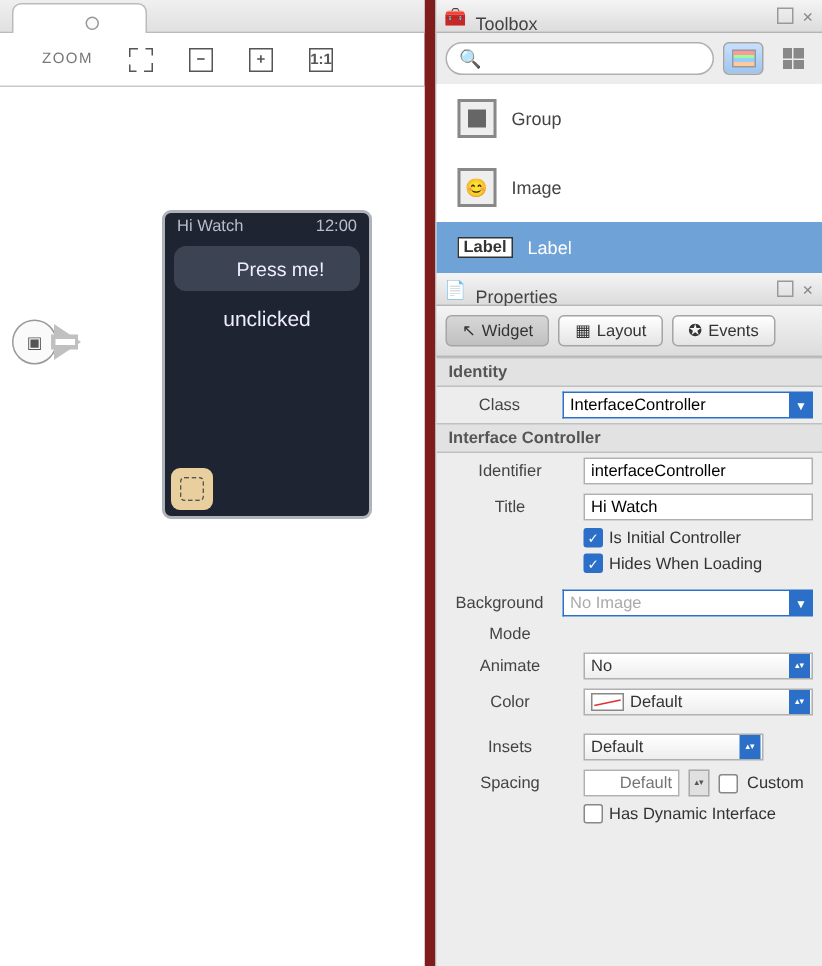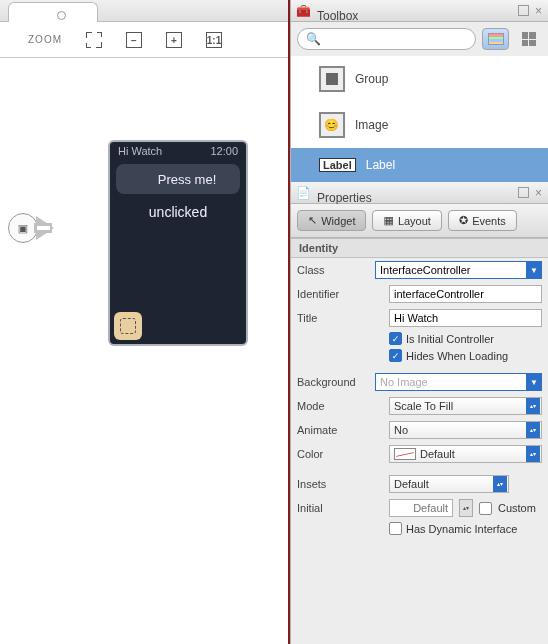--- a/index.html
+++ b/index.html
@@ -1,17 +1,17 @@
 <!DOCTYPE html>
 <html><head>
 <meta charset="utf-8">
 <style>
 * { box-sizing: border-box; margin: 0; padding: 0; font-family: "Helvetica Neue", Arial, sans-serif; }
 body { width: 548px; height: 644px; background: #fff; display: flex; overflow: hidden; font-size: 12px; color: #333; }
-.left { flex: 1; background: #fff; position: relative; border-right: 2px solid #7f1d1d; }
+.left { flex: 1; background: #fff; position: relative; border-right: 7px solid #7f1d1d; }
 .browser-tab { height: 22px; background: linear-gradient(#f0f0f0,#e0e0e0); border-bottom: 1px solid #bbb; position: relative; }
 .tab-shape { position: absolute; left: 8px; top: 2px; width: 90px; height: 20px; background: #fff; border: 1px solid #bbb; border-bottom: none; border-radius: 6px 6px 0 0; }
 .tab-dot { position: absolute; left: 48px; top: 8px; width: 9px; height: 9px; border: 1px solid #999; border-radius: 50%; background: #fafafa; }
 .toolbar { height: 36px; display: flex; align-items: center; gap: 24px; padding-left: 28px; border-bottom: 1px solid #c9c9c9; }
 .zoom-label { font-size: 10px; color: #777; letter-spacing: 1px; }
 .tb-icon { width: 16px; height: 16px; border: 1px solid #555; position: relative; }
 .tb-icon.corners { border: none; }
 .tb-icon.corners::before,.tb-icon.corners::after { content:""; position:absolute; width:5px; height:5px; border:1px solid #555; }
 .tb-icon.corners::before { left:0; top:0; border-right:none; border-bottom:none; }
 .tb-icon.corners::after { right:0; bottom:0; border-left:none; border-top:none; }
@@ -39,34 +39,34 @@
 
 .toolbox-search { display: flex; gap: 6px; padding: 6px; align-items: center; }
 .search-field { flex: 1; height: 22px; border: 1px solid #b0b0b0; border-radius: 11px; background: #fff; display: flex; align-items: center; padding: 0 8px; gap: 4px; color: #888; }
 .seg-btn { width: 34px; height: 22px; border: 1px solid #a5a5a5; border-radius: 4px; background: linear-gradient(#fff,#e4e4e4); display:flex; align-items:center; justify-content:center; }
 .seg-btn.active { background: linear-gradient(#c8e0ff,#9fc4ee); }
 .rainbow { width:16px; height:12px; background: linear-gradient(#f99 0 25%, #9f9 25% 50%, #9cf 50% 75%, #fc9 75%); border:1px solid #999; }
 .grid-icon { width:14px; height:14px; display:grid; grid-template-columns:1fr 1fr; grid-template-rows:1fr 1fr; gap:1px; }
 .grid-icon div { background:#888; }
 
 .toolbox-list { background: #fff; }
-.tb-item { display: flex; align-items: center; gap: 10px; padding: 10px 28px; font-size: 12px; color: #444; }
+.tb-item { display: flex; align-items: center; gap: 10px; padding: 10px 14px; font-size: 12px; color: #444; }
 .tb-item.selected { background: #6fa3d8; color: #fff; }
 .tb-item-icon { width: 26px; height: 26px; border: 2px solid #888; background: #eee; display:flex; align-items:center; justify-content:center; }
 .tb-item.selected .tb-item-label-box { background:#fff; color:#333; border:1px solid #333; padding:0 3px; font-size:11px; font-weight:bold; }
 .tb-item .item-name { font-size:12px; }
 
 .props-body { flex:1; overflow:auto; background:#ededed; }
 .tabs { display:flex; gap:6px; padding:6px; background: linear-gradient(#f4f4f4,#dcdcdc); border-bottom:1px solid #b5b5b5; }
 .tab-btn { flex:0 0 auto; padding:3px 10px; border:1px solid #a5a5a5; border-radius:4px; background:linear-gradient(#fff,#e4e4e4); font-size:11px; display:flex; align-items:center; gap:4px; }
 .tab-btn.active { background:linear-gradient(#d7d7d7,#c0c0c0); }
 
 .section-hdr { background:#e2e2e2; border-top:1px solid #c0c0c0; border-bottom:1px solid #c0c0c0; padding:3px 8px; font-size:11px; font-weight:bold; color:#555; }
 .prop-row { display:flex; align-items:center; padding:3px 6px; gap:6px; font-size:11px; }
-.prop-label { width:86px; text-align:left; color:#444; }
+.prop-label { width:86px; text-align:center; color:#444; }
 .prop-input { flex:1; height:18px; border:1px solid #b0b0b0; background:#fff; padding:0 4px; font-size:11px; }
 .prop-text { font-size:11px; color:#444; padding-left:2px; }
 .combo { flex:1; display:flex; }
 .combo input { flex:1; height:18px; border:1px solid #2b6fc8; border-right:none; background:#fff; padding:0 4px; font-size:11px; }
 .combo .arrow-btn { width:16px; height:18px; background:#2b6fc8; color:#fff; display:flex; align-items:center; justify-content:center; font-size:8px; }
 .select { flex:1; height:18px; border:1px solid #b0b0b0; background:linear-gradient(#fff,#eee); display:flex; align-items:center; justify-content:space-between; padding:0 4px; font-size:11px; }
 .select .updown { background:#2b6fc8; color:#fff; width:14px; height:16px; margin:-0px -3px 0 4px; display:flex; flex-direction:column; align-items:center; justify-content:center; font-size:6px; line-height:6px; }
 .checkbox-row { display:flex; align-items:center; gap:4px; padding:2px 6px 2px 98px; font-size:11px; }
 .cb { width:13px; height:13px; border:1px solid #888; background:#fff; border-radius:2px; display:flex; align-items:center; justify-content:center; font-size:9px; color:#fff; }
 .cb.checked { background:#2b6fc8; border-color:#2b6fc8; }
@@ -187,20 +187,21 @@
   <div class="props-body">
     <div class="section-hdr">Identity</div>
     <div class="prop-row">
       <div class="prop-label">Class</div>
       <div class="combo">
         <input value="InterfaceController" style="">
         <div class="arrow-btn">▼</div>
       </div>
     </div>
 
+    <div class="section-hdr">Interface Controller</div>
     <div class="prop-row">
       <div class="prop-label">Identifier</div>
       <input class="prop-input" value="interfaceController" style="">
     </div>
     <div class="prop-row">
       <div class="prop-label">Title</div>
       <input class="prop-input" value="Hi Watch" style="">
     </div>
     <div class="checkbox-row">
       <div class="cb checked">✓</div>
@@ -214,24 +215,20 @@
     <div style="height:6px"></div>
     <div class="prop-row">
       <div class="prop-label">Background</div>
       <div class="combo">
         <input style="color: rgb(170, 170, 170);" value="No Image">
         <div class="arrow-btn">▼</div>
       </div>
     </div>
     <div class="prop-row">
       <div class="prop-label">Mode</div>
-      <div class="select">
-          <span>Scale To Fill</span>
-          <div class="updown">▴▾</div>
-        </div>
     </div>
     <div class="prop-row">
       <div class="prop-label">Animate</div>
       <div class="select">
           <span>No</span>
           <div class="updown">▴▾</div>
         </div>
     </div>
     <div class="prop-row">
       <div class="prop-label">Color</div>
@@ -246,21 +243,21 @@
 
     <div style="height:6px"></div>
     <div class="prop-row insets-row">
       <div class="prop-label">Insets</div>
       <div class="select">
           <span>Default</span>
           <div class="updown">▴▾</div>
         </div>
     </div>
     <div class="prop-row">
-      <div class="prop-label">Initial</div>
+      <div class="prop-label">Spacing</div>
       <input class="spacing-input" placeholder="Default" style="">
       <div class="stepper">▴▾</div>
       <div class="cb"></div>
       <span>Custom</span>
     </div>
     <div class="checkbox-row">
       <div class="cb"></div>
       <span>Has Dynamic Interface</span>
     </div>
   </div>

